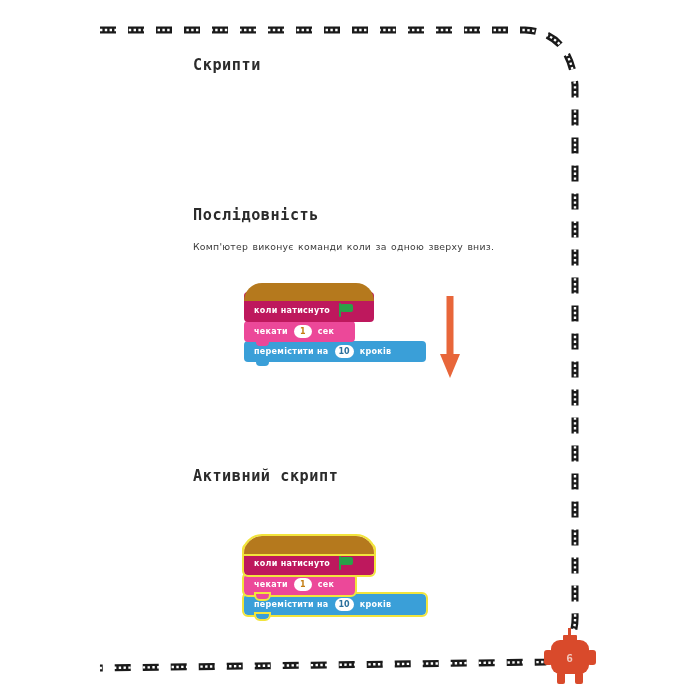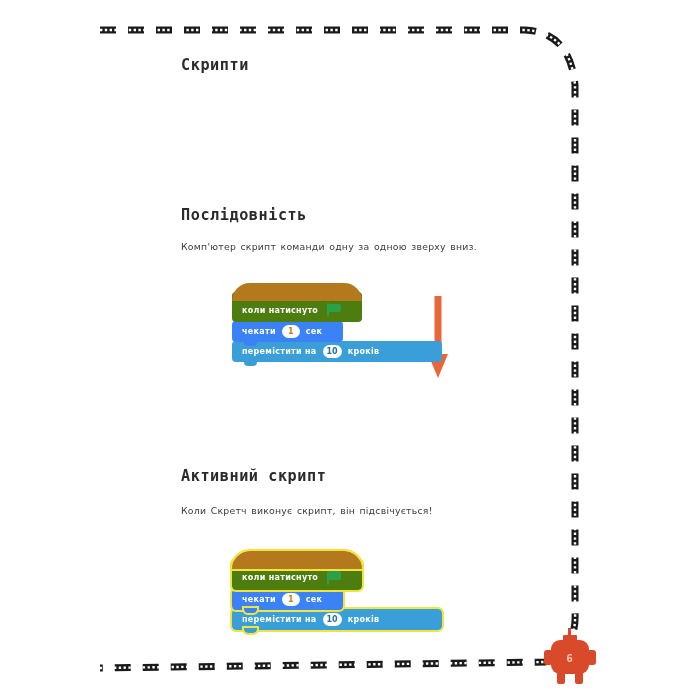--- a/index.html
+++ b/index.html
@@ -21,21 +21,21 @@
   #border-layer {
     position: absolute;
     left: 0; top: 0;
     width: 700px; height: 700px;
     pointer-events: none;
   }
 
   
   #content {
     position: absolute;
-    left: 181px;
+    left: 193px;
     top: 55px;
     width: 360px;
   }
 
   .section { margin-bottom: 0; }
 
   .heading {
     font-family: "DejaVu Sans Mono", monospace;
     font-size: 16.5px;
     font-weight: bold;
@@ -76,21 +76,21 @@
     color: #ffffff;
     letter-spacing: 0.3px;
     white-space: nowrap;
   }
 
   
   .blk-hat {
     position: relative;
     width: 130px;
     height: 30px;
-    background: #4d7c0f;
+    background: #be185d;
     border-radius: 4px 4px 4px 4px;
     display: flex;
     align-items: flex-end;
     padding: 0 12px 5px 10px;
     z-index: 3;
   }
   .blk-hat::before {
     content: "";
     position: absolute;
     left: 0; top: -9px;
@@ -139,22 +139,22 @@
     z-index: 2;
   }
   .blk-stack::after {
     content: "";
     position: absolute;
     left: 12px; bottom: -3.5px;
     width: 13px; height: 5px;
     border-radius: 0 0 4px 4px;
     background: inherit;
   }
-  .blk-wait  { background: #3b82f6; width: 111px; }
-  .blk-move  { background: #3a9fd8; width: 210px; z-index: 1; }
+  .blk-wait  { background: #ec4899; width: 111px; }
+  .blk-move  { background: #3a9fd8; width: 182px; z-index: 1; }
 
   .oval {
     display: inline-flex;
     align-items: center;
     justify-content: center;
     min-width: 18px;
     height: 13px;
     padding: 0 4px;
     background: #ffffff;
     border-radius: 9px;
@@ -222,21 +222,21 @@
     <div class="section">
       <div class="heading">Скрипти</div>
       <div class="gap-a"></div>
     </div>
 
     <div class="gap-b"></div>
 
     <div class="section">
       <div class="heading">Послідовність</div>
       <div class="gap-c"></div>
-      <div class="body-text">Комп'ютер скрипт команди одну за одною зверху вниз.</div>
+      <div class="body-text">Комп'ютер виконує команди коли за одною зверху вниз.</div>
     </div>
 
     <div class="script-wrap" style="margin-top:38px;">
       <div class="script">
 
         <div class="blk-hat">
           <div class="hat-inner">
             <span class="blk-text">коли натиснуто</span>
             <span class="flag-icon">
               <span class="pole"></span>
@@ -262,21 +262,20 @@
         <rect x="7.5" y="0" width="7" height="64" fill="#e8663a"></rect>
         <polygon points="1,58 21,58 11,82" fill="#e8663a"></polygon>
       </svg>
     </div>
 
     <div class="gap-d"></div>
 
     <div class="section">
       <div class="heading">Активний скрипт</div>
       <div class="gap-e"></div>
-      <div class="body-text">Коли Скретч виконує скрипт, він підсвічується!</div>
     </div>
 
     <div class="script-wrap" style="margin-top:41px;">
       <div class="script glow">
 
         <div class="blk-hat">
           <div class="hat-inner">
             <span class="blk-text">коли натиснуто</span>
             <span class="flag-icon">
               <span class="pole"></span>

